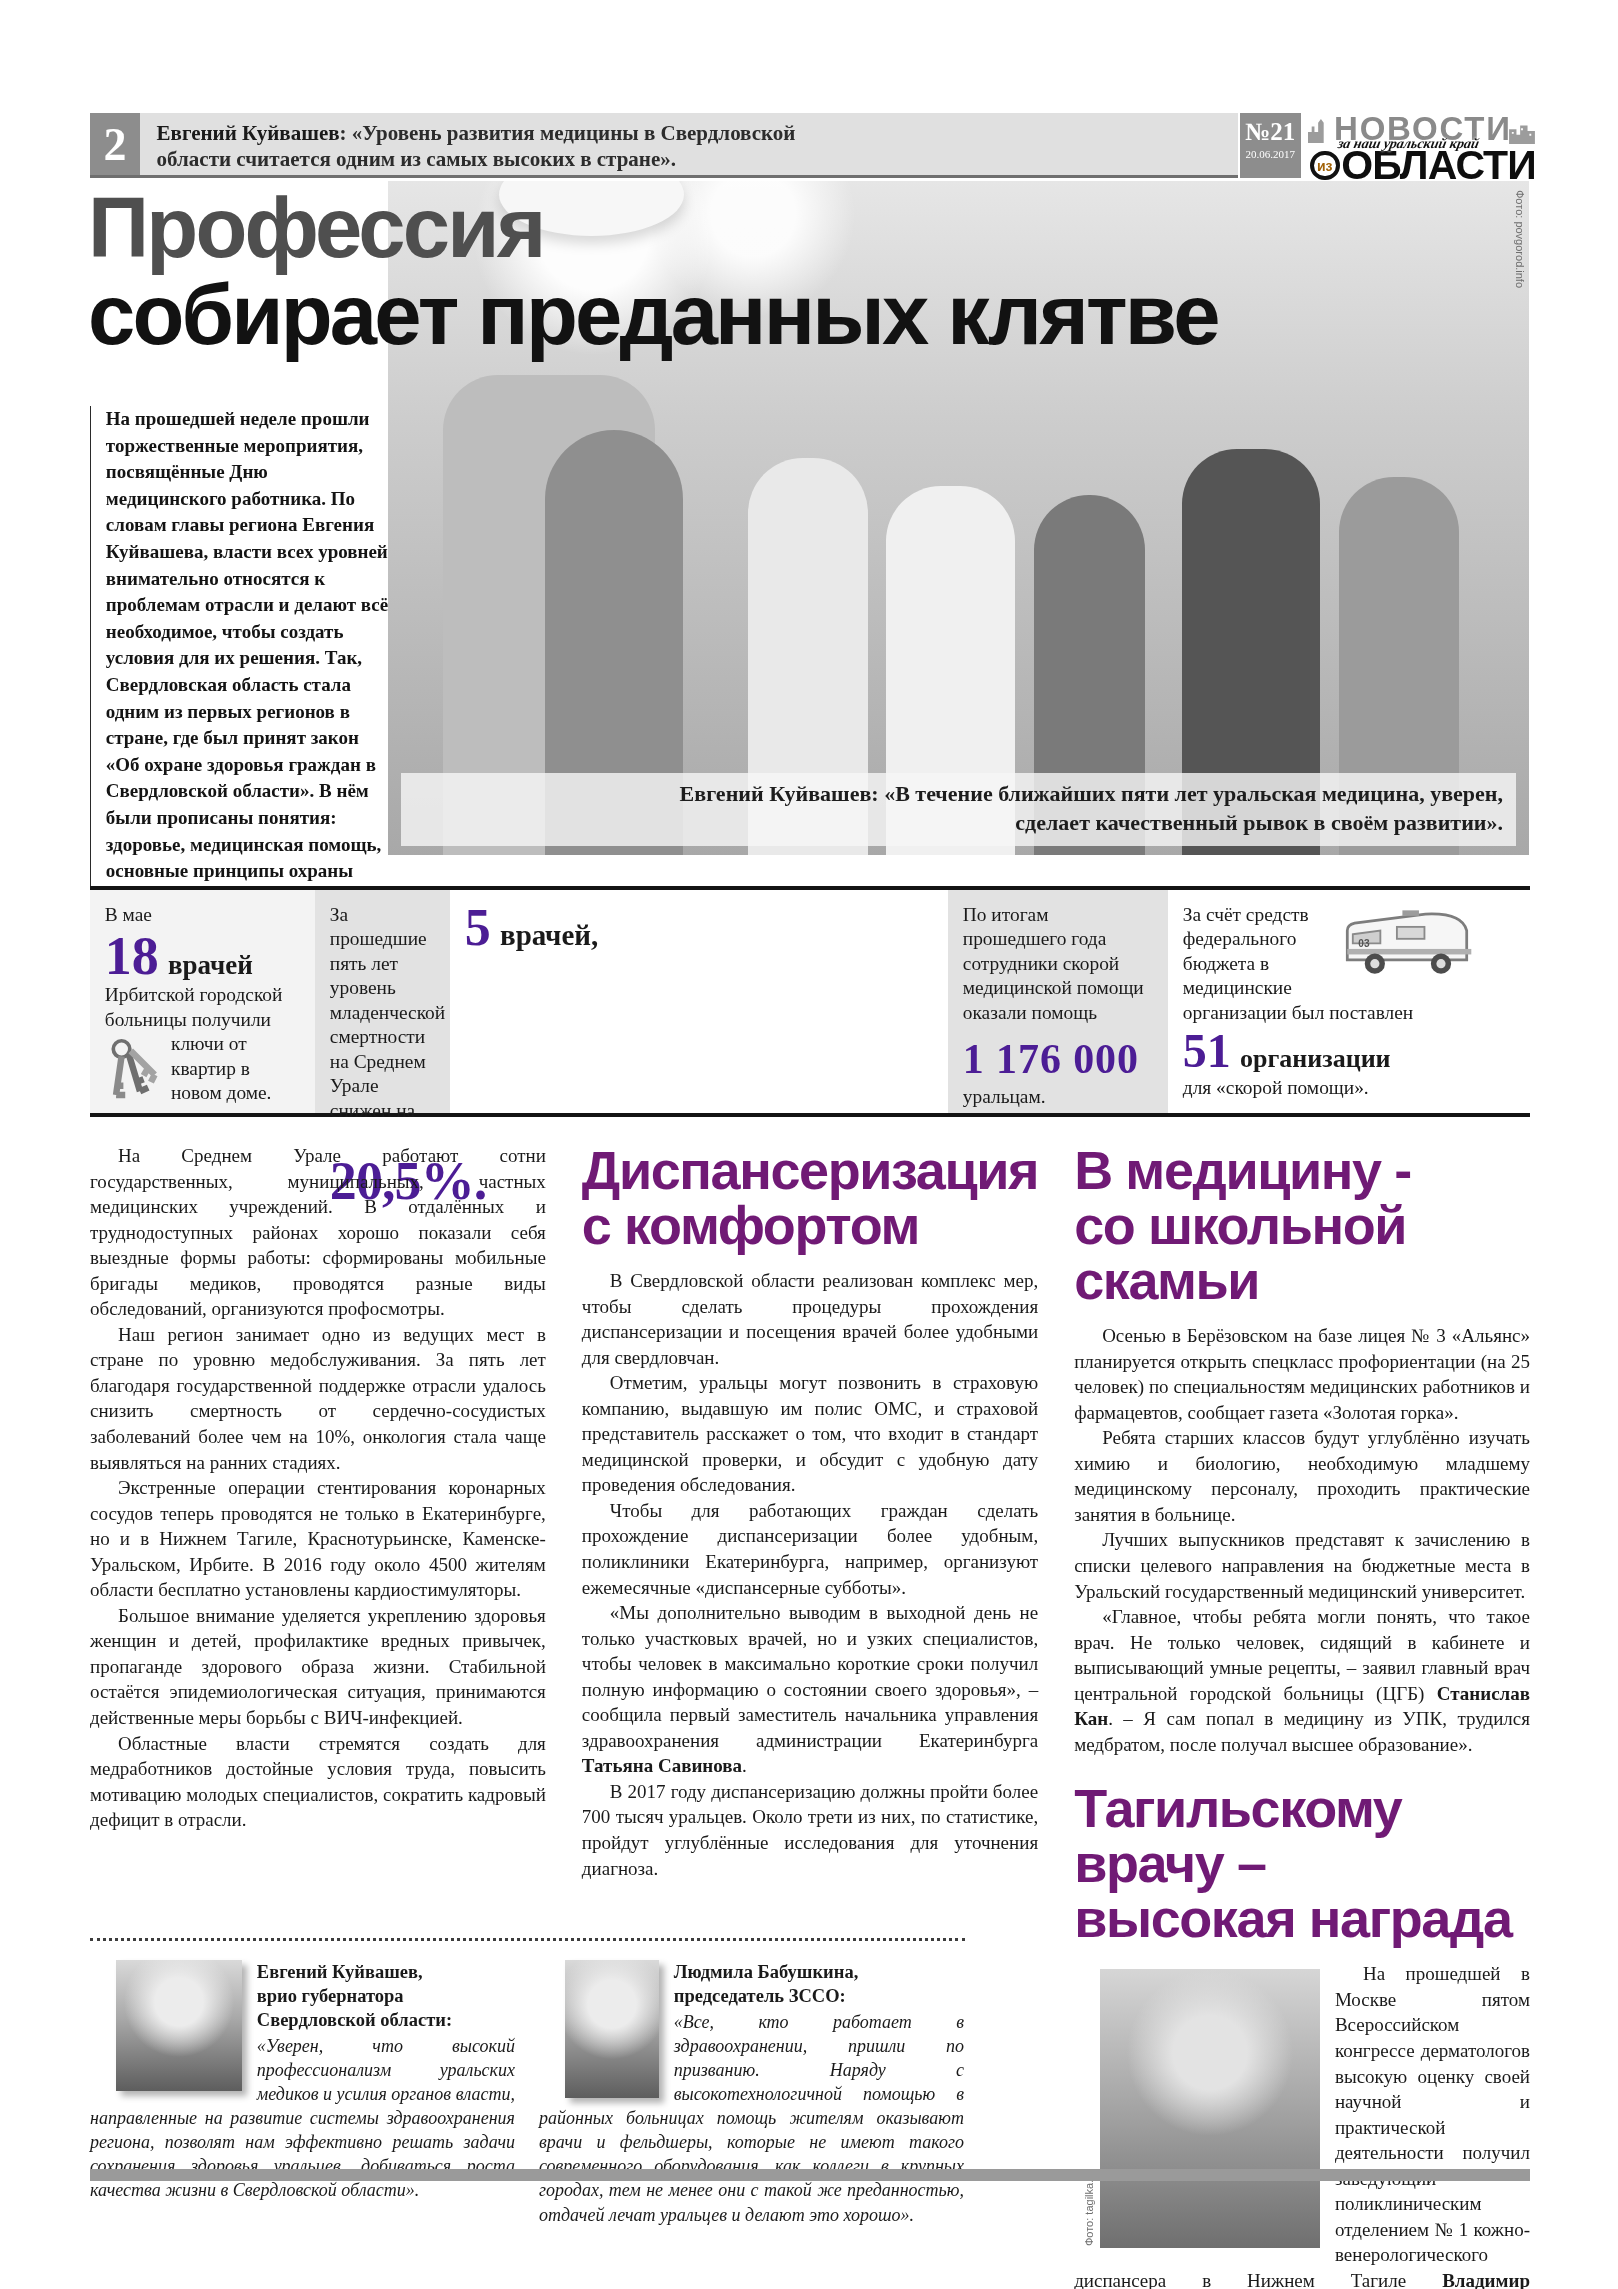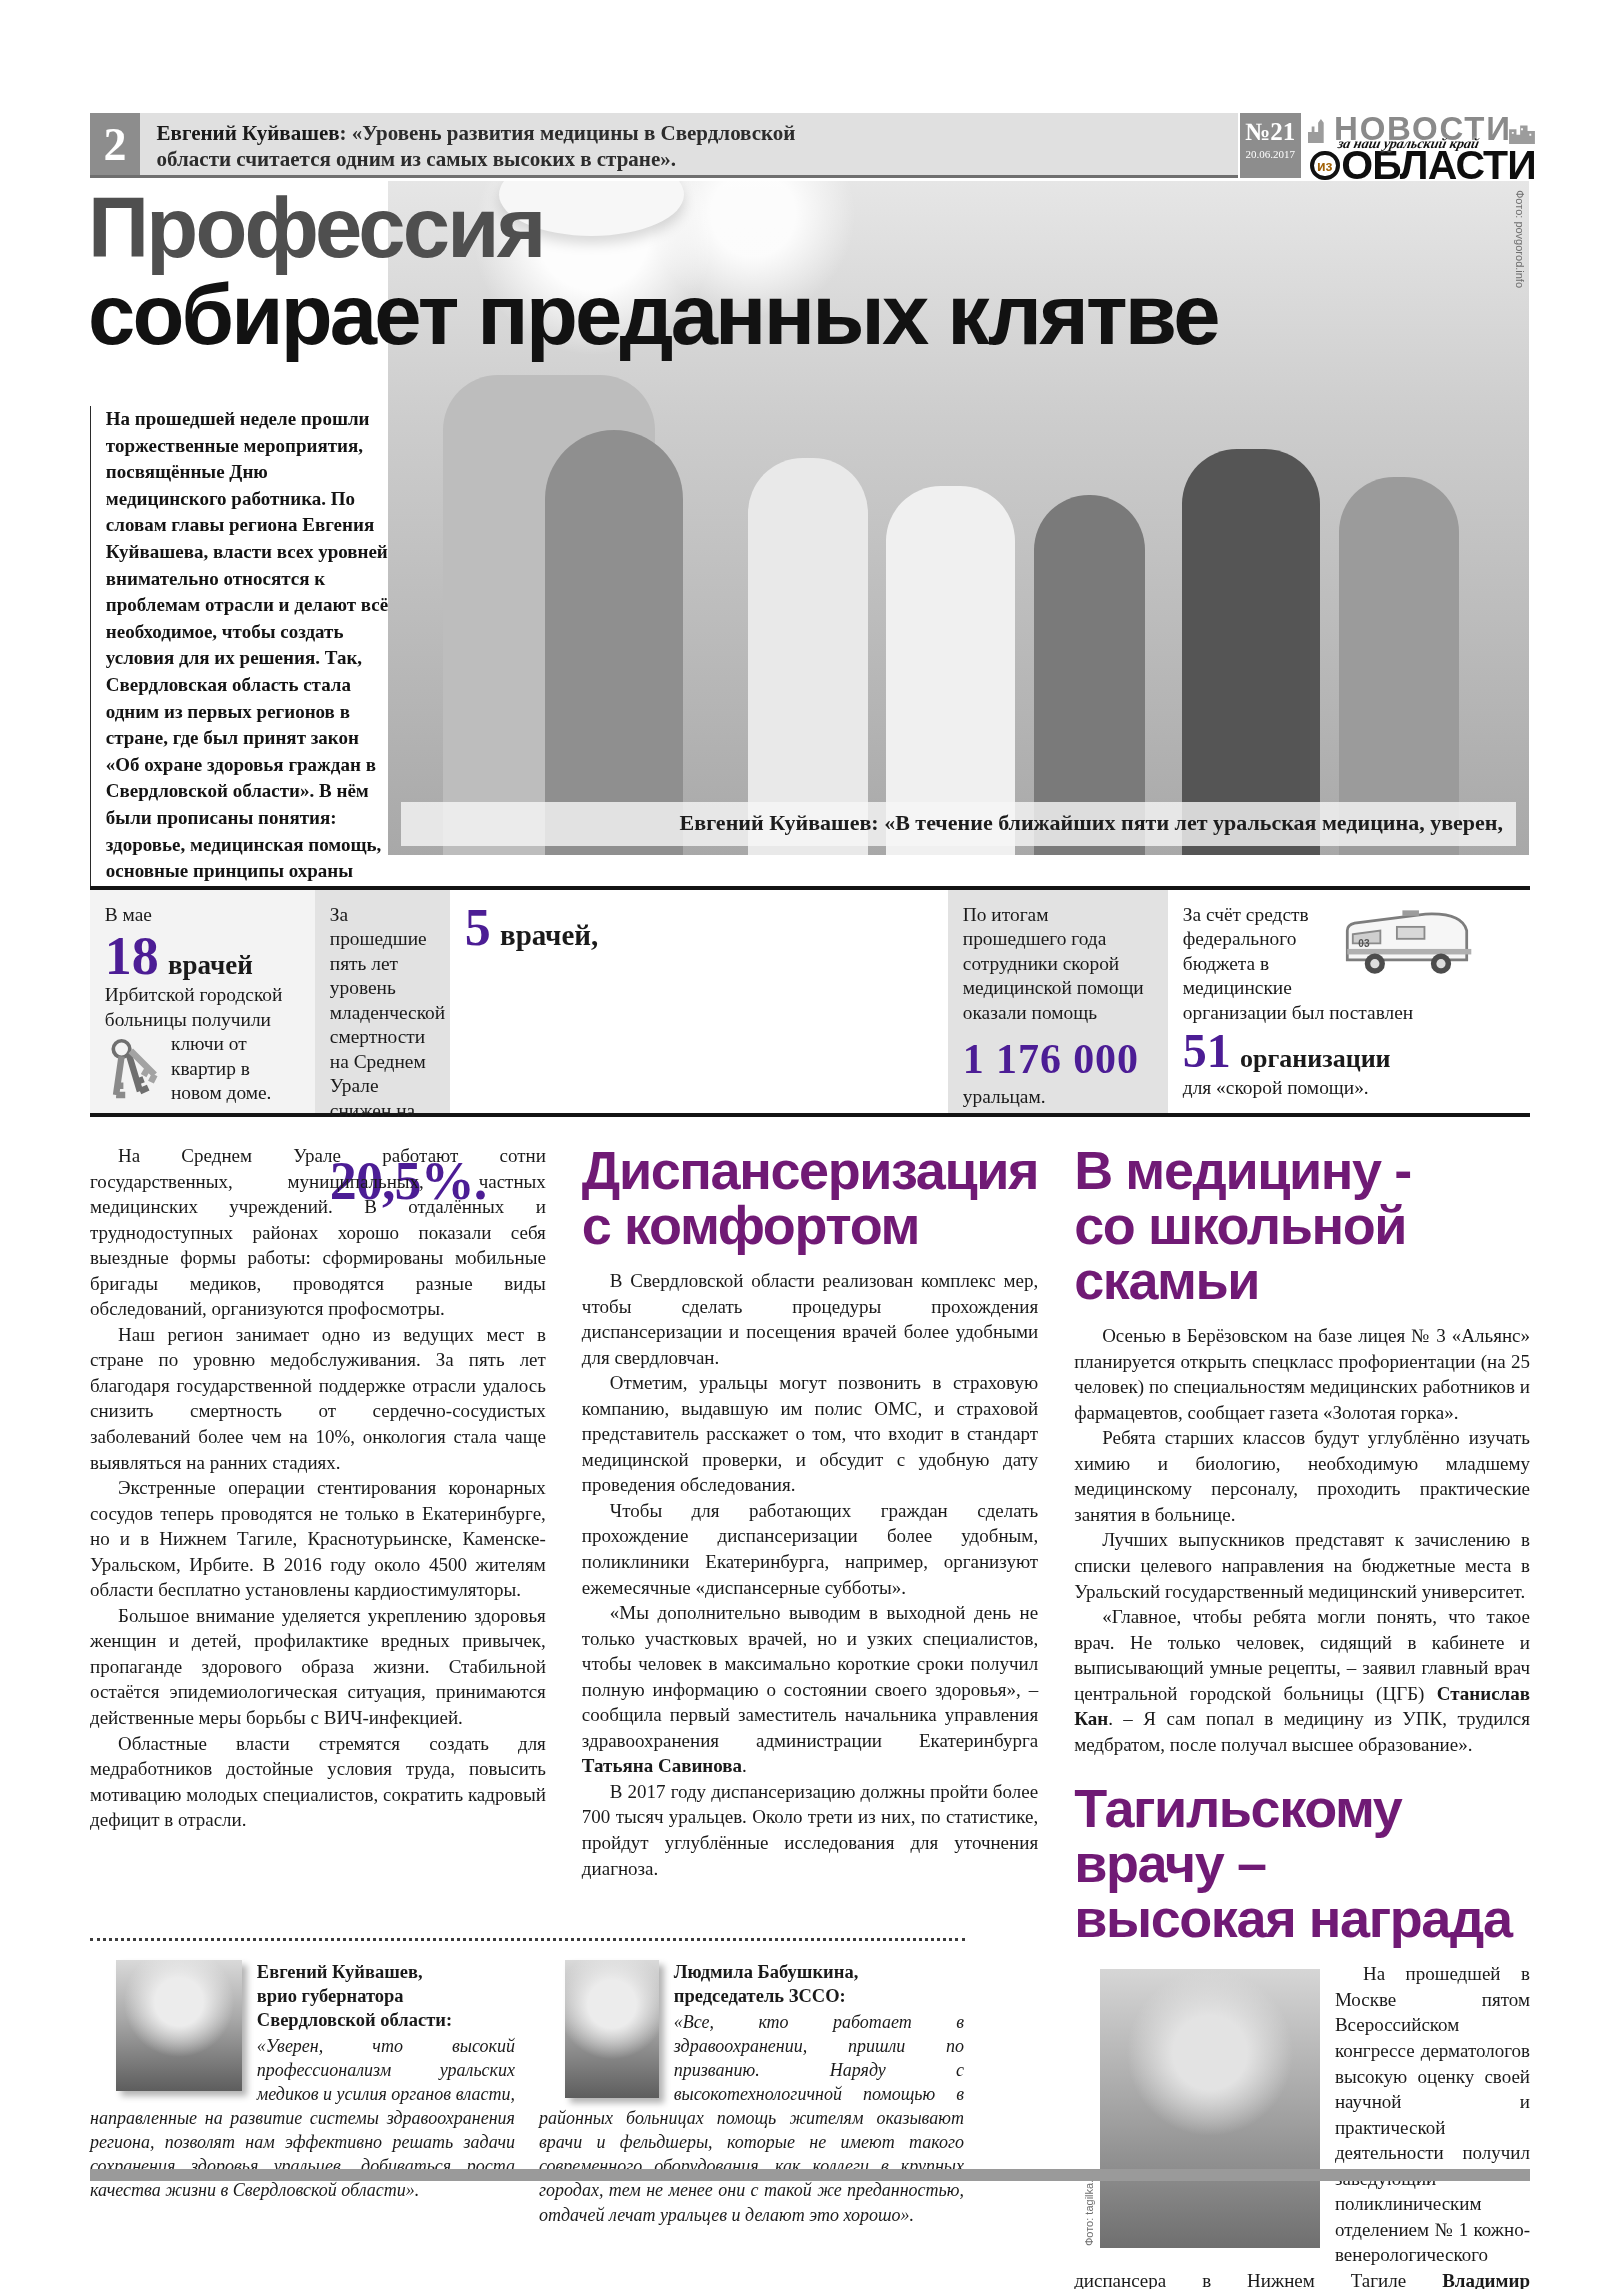--- a/index.html
+++ b/index.html
@@ -191,20 +191,21 @@
     <div class="fig" style="left:157px; width:138px; height:425px; background:#8f8f8f; border-radius:69px 69px 0 0;"></div>
     <div class="fig" style="left:360px; width:120px; height:397px; background:#e9e9e9;"></div>
     <div class="fig" style="left:498px; width:129px; height:369px; background:#f0f0f0;"></div>
     <div class="fig" style="left:646px; width:111px; height:360px; background:#7a7a7a;"></div>
     <div class="fig" style="left:794px; width:138px; height:406px; background:#555;"></div>
     <div class="fig" style="left:951px; width:120px; height:378px; background:#9b9b9b;"></div>
     <div class="fig" style="left:111px; top:-28px; bottom:auto; width:185px; height:83px; background:#f7f7f7; border-radius:50%; box-shadow:0 7.4px 13px rgba(0,0,0,0.15);"></div>
     <div class="photo-credit-v">Фото: povgorod.info</div>
     <div class="photo-caption">
       <div>Евгений Куйвашев: «В течение ближайших пяти лет уральская медицина, уверен,</div>
+      <div>сделает качественный рывок в своём  развитии».</div>
     </div>
   </div>
 
   <div class="headline">
     <div class="l1">Профессия</div>
     <div class="l2">собирает преданных клятве</div>
   </div>
 
   <div class="lead">На прошедшей неделе прошли торжественные мероприятия, посвящённые Дню медицинского работника. По словам главы региона Евгения Куйвашева, власти всех уровней внимательно относятся к проблемам отрасли и делают всё необходимое, чтобы создать условия для их решения. Так, Свердловская область стала одним из первых регионов в стране, где был принят закон «Об охране здоровья граждан в Свердловской области». В нём были прописаны понятия: здоровье, медицинская помощь, основные принципы охраны здоровья и другие. А также установлены меры соцподдержки работников сферы здравоохранения.</div>
 

